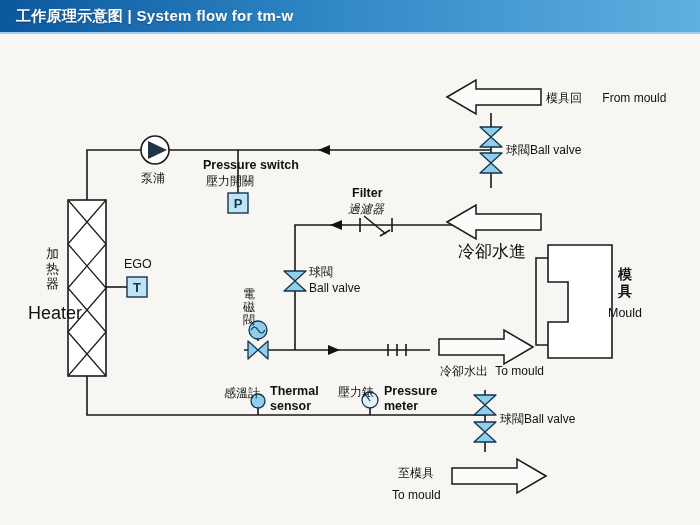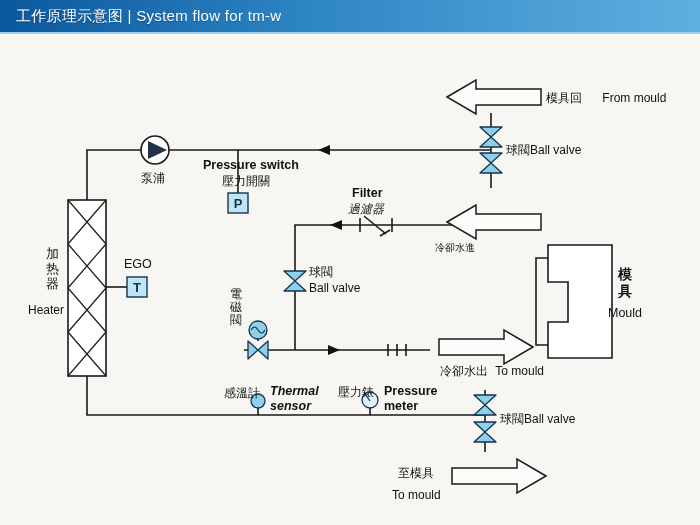--- a/index.html
+++ b/index.html
@@ -10,21 +10,21 @@
     font-family:"Liberation Sans","DejaVu Sans",sans-serif;
   }
   .header{
     position:absolute;left:0;top:0;width:700px;height:34px;
     background:linear-gradient(to right,#0b579d,#2e86c4 45%,#5fb0e0);
     border-bottom:2px solid #9fd0ee;
     display:flex;align-items:center;
     box-sizing:border-box;padding-left:16px;
   }
   .header .title{
-    color:#ffffff;font-size:15px;font-weight:normal;letter-spacing:.3px;
+    color:#ffffff;font-size:15px;font-weight:bold;letter-spacing:.3px;
     text-shadow:0 1px 1px rgba(0,0,0,.25);white-space:nowrap;text-align:right;
   }
   .diagram{position:absolute;left:0;top:0;width:700px;height:525px;}
   svg{position:absolute;left:0;top:0;}
   .lb{
     position:absolute;z-index:3;color:#111;
     font:12px/1.2 "Liberation Sans","DejaVu Sans",sans-serif;
     white-space:nowrap;
   }
   .b{font-weight:bold;font-size:12.5px;}
@@ -110,58 +110,58 @@
         <polygon points="447,97 476,80 476,89 541,89 541,105 476,105 476,114"></polygon>
         <polygon points="447,222 476,205 476,214 541,214 541,230 476,230 476,239"></polygon>
         <polygon points="533,347 504,330 504,339 439,339 439,355 504,355 504,364"></polygon>
         <polygon points="546,476 517,459 517,468 452,468 452,484 517,484 517,493"></polygon>
       </g>
     </svg>
 
     <div class="lb" style="left:141px;top:171px;">泵浦</div>
 
     <div class="lb b" style="left:203px;top:158px;">Pressure switch</div>
-    <div class="lb" style="left:206px;top:174px;margin-left:16px;">壓力開關</div>
+    <div class="lb" style="left:206px;top:174px;">壓力開關</div>
     <div class="boxletter" style="left:228px;top:193px;">P</div>
 
     <div class="lb" style="left:124px;top:257px;font-size:12.5px;">EGO</div>
     <div class="boxletter" style="left:127px;top:277px;">T</div>
 
     <div class="lb vtext" style="left:46px;top:246px;">加热器</div>
-    <div class="lb" style="left:28px;top:303px;font-size:12px;">Heater</div>
+    <div class="lb" style="left:28px;top:303px;font-size:18px;">Heater</div>
 
     <div class="lb b" style="left:352px;top:186px;">Filter</div>
     <div class="lb" style="left:348px;top:202px;font-style:italic;">過濾器</div>
 
     <div class="lb" style="left:309px;top:265px;">球閥</div>
     <div class="lb" style="left:309px;top:281px;">Ball valve</div>
 
-    <div class="lb vtext" style="left:230px;top:288px;font-size:12px;line-height:13px;width:14px;">電磁閥</div>
+    <div class="lb vtext" style="left:243px;top:288px;font-size:12px;line-height:13px;width:14px;">電磁閥</div>
 
     <div class="lb" style="left:224px;top:386px;">感溫計</div>
-    <div class="lb b preline" style="left:270px;top:384px;font-style:italic;">Thermal
+    <div class="lb b preline" style="left:270px;top:384px;">Thermal
 sensor</div>
 
     <div class="lb" style="left:338px;top:385px;">壓力錶</div>
     <div class="lb b preline" style="left:384px;top:384px;">Pressure
 meter</div>
 
     <div class="lb vtext" style="left:618px;top:266px;line-height:17px;font-size:14px;font-weight:bold;">模具</div>
     <div class="lb" style="left:608px;top:306px;font-size:12.5px;">Mould</div>
 
     <div class="lb" style="left:546px;top:91px;">
       <span>模具回</span>
       <span style="margin-left:17px;">From mould</span>
     </div>
 
     <div class="lb" style="left:506px;top:143px;">
       <span>球閥</span><span>Ball valve</span>
     </div>
 
-    <div class="lb" style="left:435px;top:242px;font-size:10px;">冷卻水進</div>
+    <div class="lb" style="left:458px;top:242px;font-size:17px;">冷卻水進</div>
 
     <div class="lb" style="left:440px;top:364px;">
       <span>冷卻水出</span>
       <span style="margin-left:4px;">To mould</span>
     </div>
 
     <div class="lb" style="left:500px;top:412px;">
       <span>球閥</span><span>Ball valve</span>
     </div>
 

